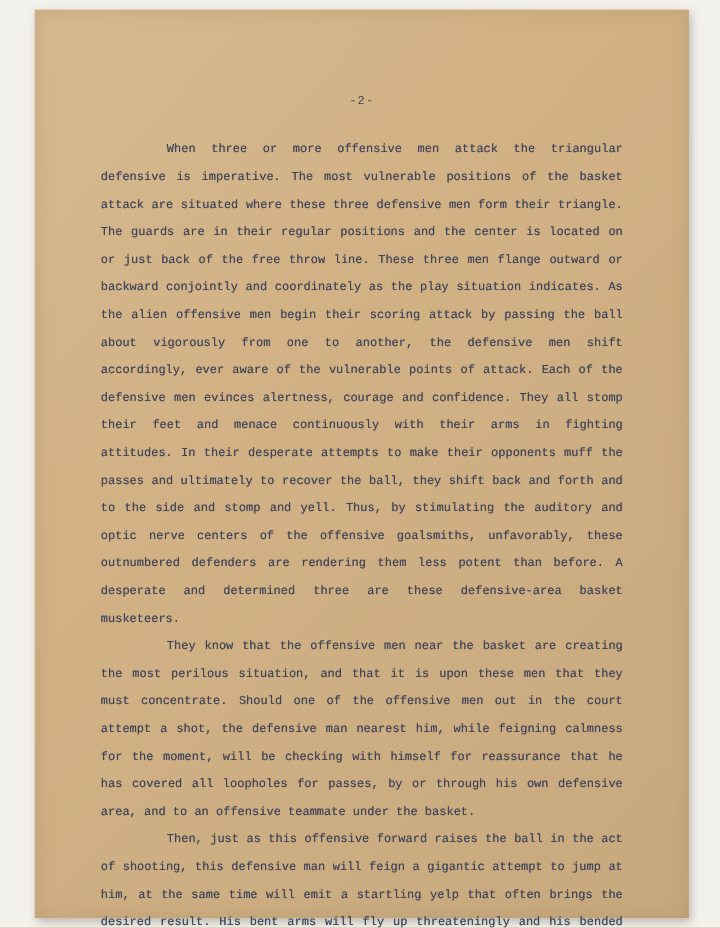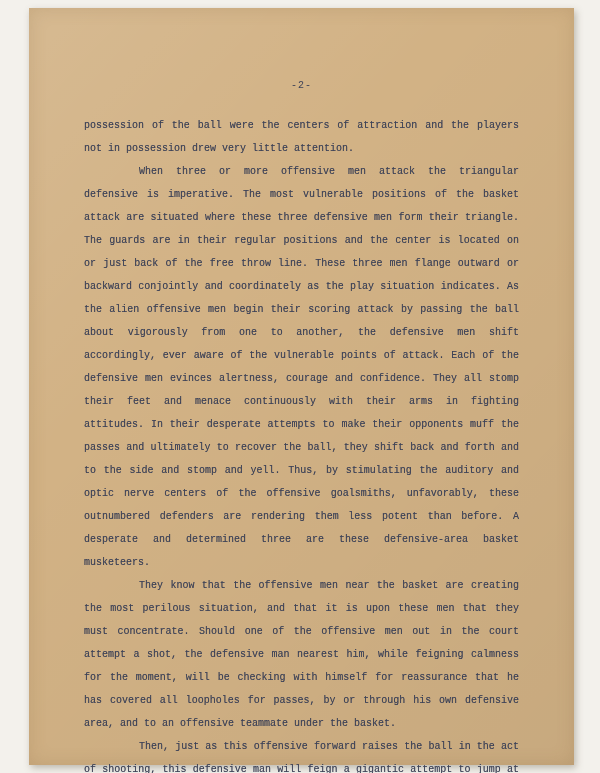--- a/index.html
+++ b/index.html
@@ -55,19 +55,18 @@
     text-indent: 55px;
   }
 </style>
 </head>
 <body>
 
 <div class="scan-bg">
   <div class="paper">
     <div class="page-number">-2-</div>
     <div class="doc-body">
-        <p class="para">possession of the ball were the centers of attraction and the players not in possession drew very little attention.</p>
         <p class="para indent">When three or more offensive men attack the triangular defensive is imperative. The most vulnerable positions of the basket attack are situated where these three defensive men form their triangle. The guards are in their regular positions and the center is located on or just back of the free throw line. These three men flange outward or backward conjointly and coordinately as the play situation indicates. As the alien offensive men begin their scoring attack by passing the ball about vigorously from one to another, the defensive men shift accordingly, ever aware of the vulnerable points of attack. Each of the defensive men evinces alertness, courage and confidence. They all stomp their feet and menace continuously with their arms in fighting attitudes. In their desperate attempts to make their opponents muff the passes and ultimately to recover the ball, they shift back and forth and to the side and stomp and yell. Thus, by stimulating the auditory and optic nerve centers of the offensive goalsmiths, unfavorably, these outnumbered defenders are rendering them less potent than before. A desperate and determined three are these defensive-area basket musketeers.</p>
         <p class="para indent">They know that the offensive men near the basket are creating the most perilous situation, and that it is upon these men that they must concentrate. Should one of the offensive men out in the court attempt a shot, the defensive man nearest him, while feigning calmness for the moment, will be checking with himself for reassurance that he has covered all loopholes for passes, by or through his own defensive area, and to an offensive teammate under the basket.</p>
         <p class="para indent">Then, just as this offensive forward raises the ball in the act of shooting, this defensive man will feign a gigantic attempt to jump at him, at the same time will emit a startling yelp that often brings the desired result. His bent arms will fly up threateningly and his bended knees will clamp his feet to</p>
       </div>
   </div>
 </div>
 
 </body></html>

